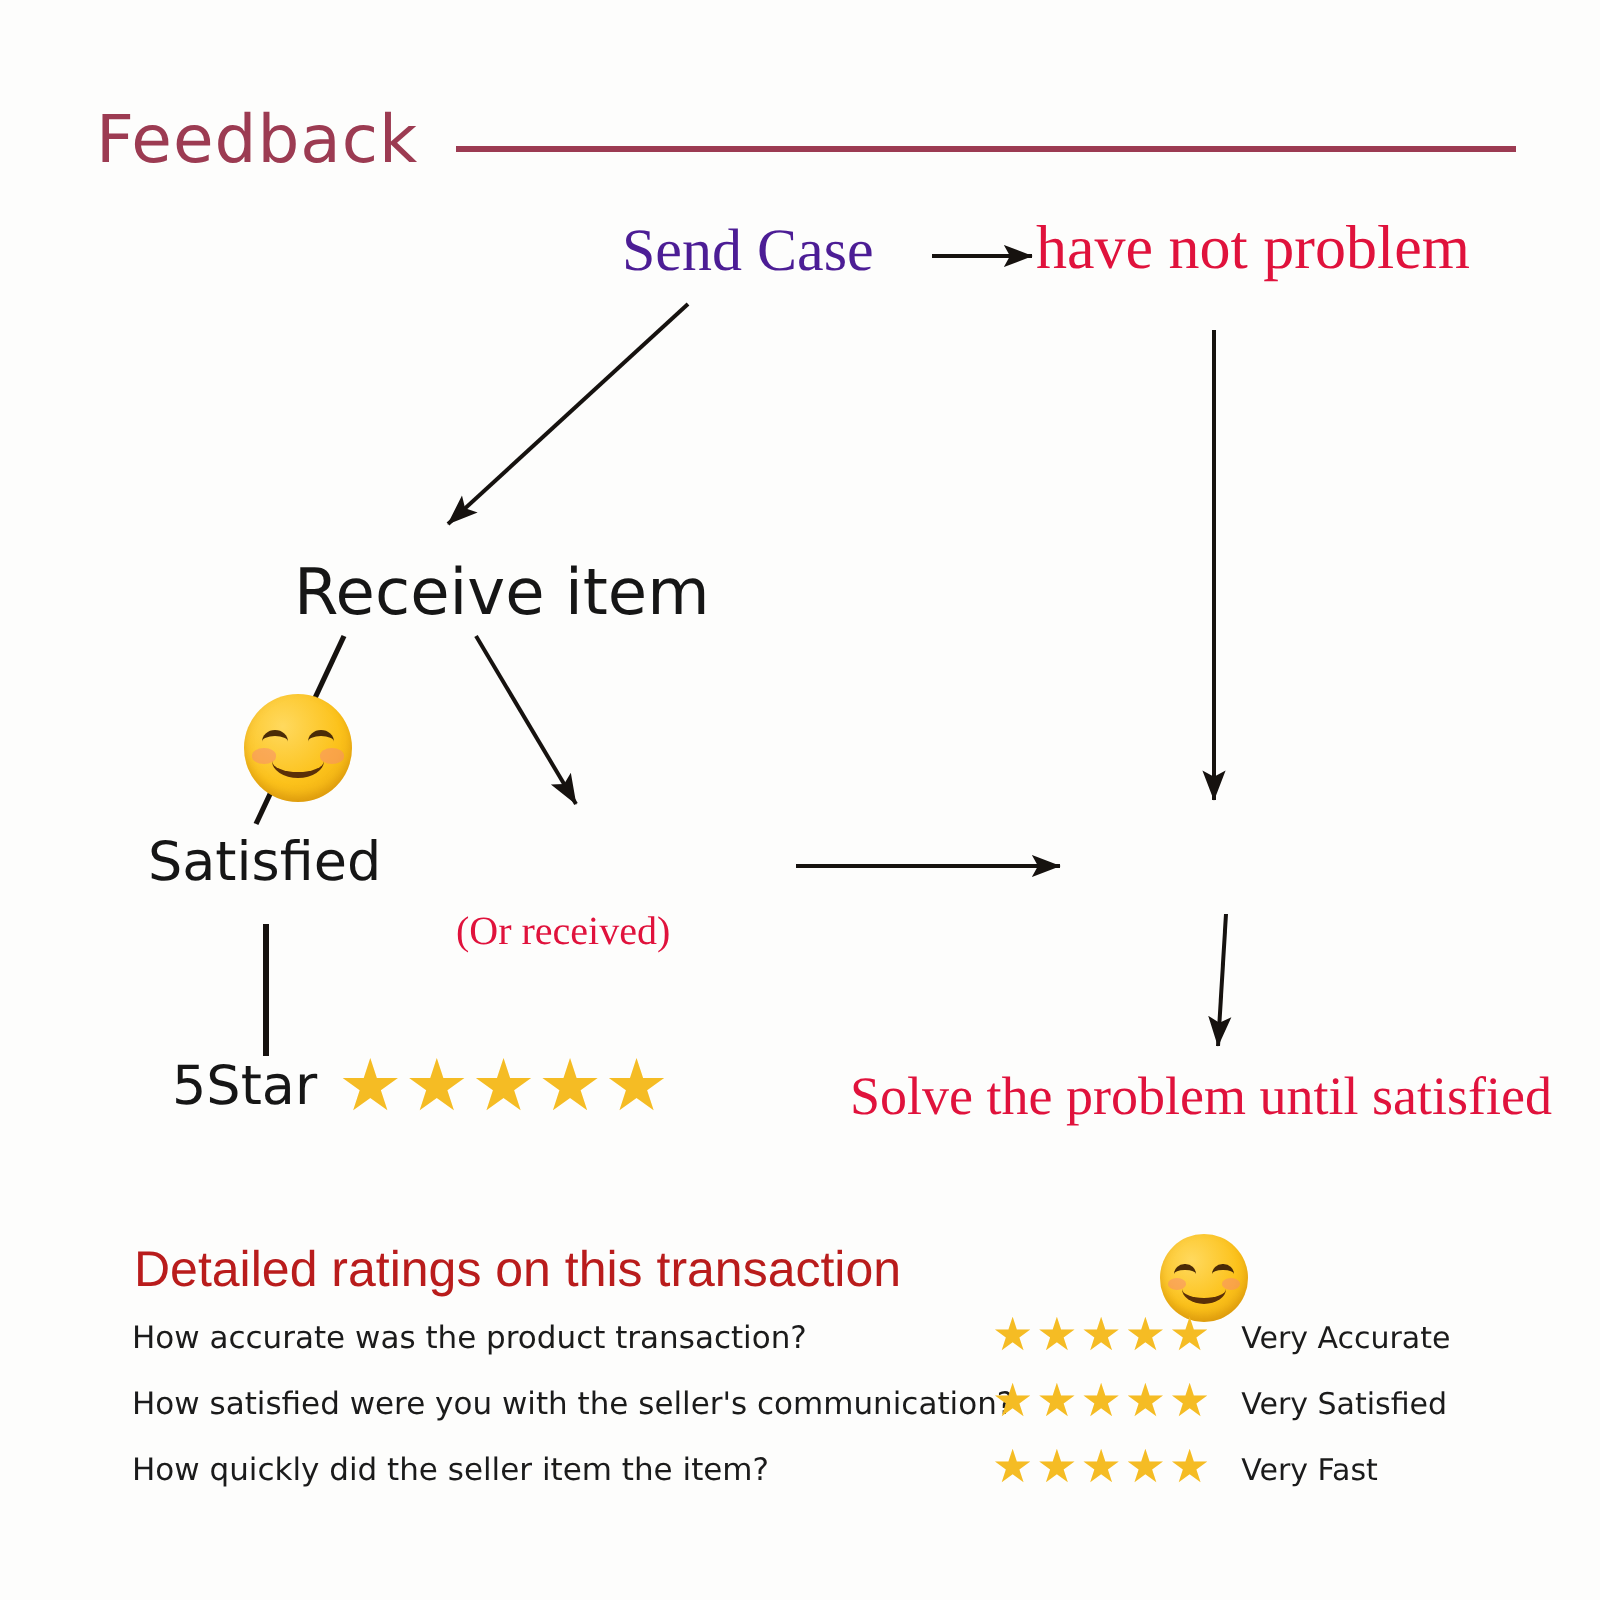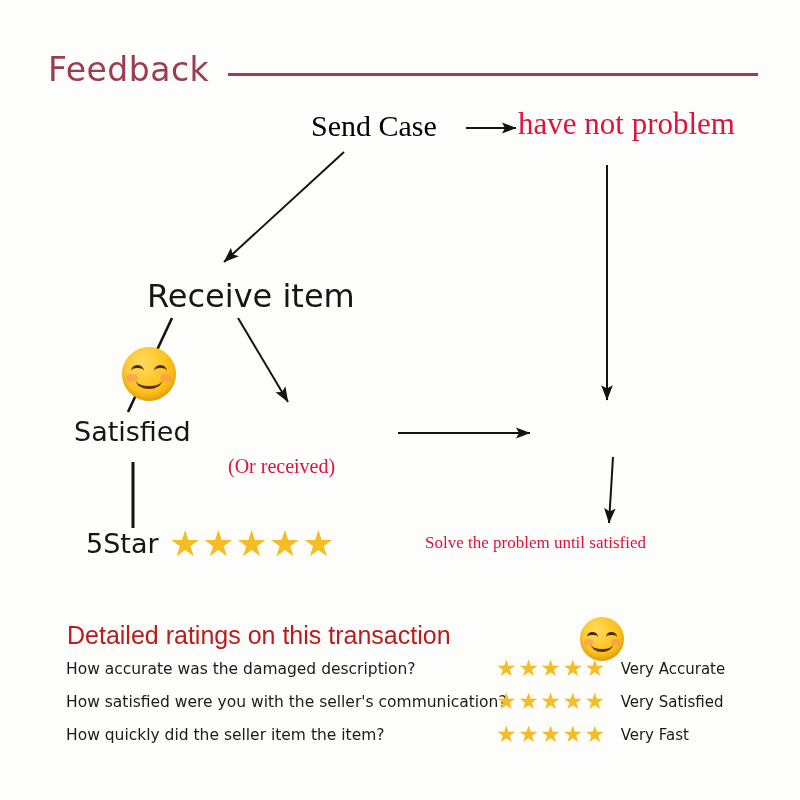--- a/index.html
+++ b/index.html
@@ -38,42 +38,42 @@
     left: 228px;
     top: 73px;
     width: 530px;
     height: 3px;
     background: #9c3b52;
   }
 
   
   .serif-black {
     font-family: "Liberation Serif", serif;
-    color: #000000;
+    color: #4c1d95;
     white-space: nowrap;
   }
   .serif-red {
     font-family: "Liberation Serif", serif;
     color: #e0123c;
     white-space: nowrap;
   }
   .sans-black {
     font-family: "DejaVu Sans", sans-serif;
     color: #161616;
     white-space: nowrap;
   }
 
   #node-send-case { left: 311px; top: 109px; font-size: 30px; }
   #node-have-not-received { left: 518px; top: 106px; font-size: 31px; }
   #node-receive-item { left: 147px; top: 277px; font-size: 32px; }
   #node-satisfied { left: 74px; top: 416px; font-size: 27px; }
   #node-unsatisfied { left: 224px; top: 415px; font-size: 29px; }
   #node-or-damaged { left: 228px; top: 455px; font-size: 20px; }
   #node-contact-us { left: 537px; top: 410px; font-size: 34px; }
-  #node-solve { left: 425px; top: 533px; font-size: 17px; }
+  #node-solve { left: 425px; top: 533px; font-size: 27px; }
   #node-5star { left: 86px; top: 528px; font-size: 27px; }
   .emoji-fallback {
     border-radius: 50%;
     background: radial-gradient(circle at 36% 30%, #ffd95e 0%, #fcc21b 55%, #e8a50d 100%);
     position: relative;
     box-shadow: inset 0 -3px 5px rgba(180,110,0,.35);
   }
   .emoji-fallback::before,
   .emoji-fallback::after {
     
@@ -227,21 +227,21 @@
       <span class="star">★</span>
       <span class="star">★</span>
       <span class="star">★</span>
       <span class="star">★</span>
     </div>
 
   <div class="abs" id="ratings-heading">Detailed ratings on this transaction</div>
 
   <div class="abs" id="ratings-table">
       <div class="rating-line">
-        <div class="rating-question">How accurate was the damaged description?</div>
+        <div class="rating-question">How accurate was the product transaction?</div>
         <div class="rating-stars star-row">
           <span class="star">★</span>
           <span class="star">★</span>
           <span class="star">★</span>
           <span class="star">★</span>
           <span class="star">★</span>
         </div>
         <div class="rating-label">Very Accurate</div>
       </div>
       <div class="rating-line">

